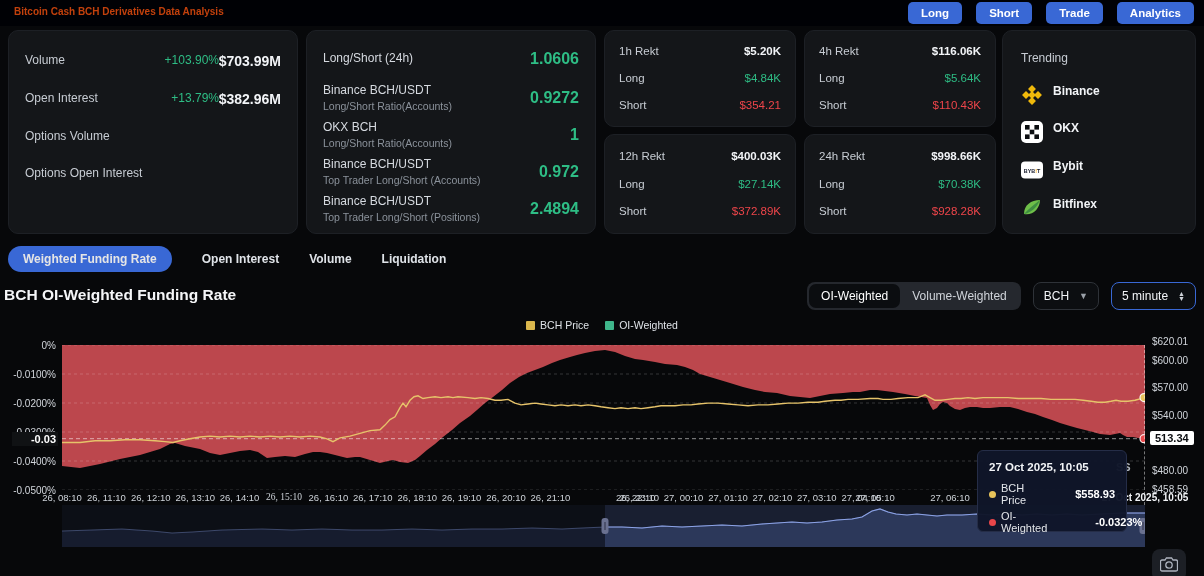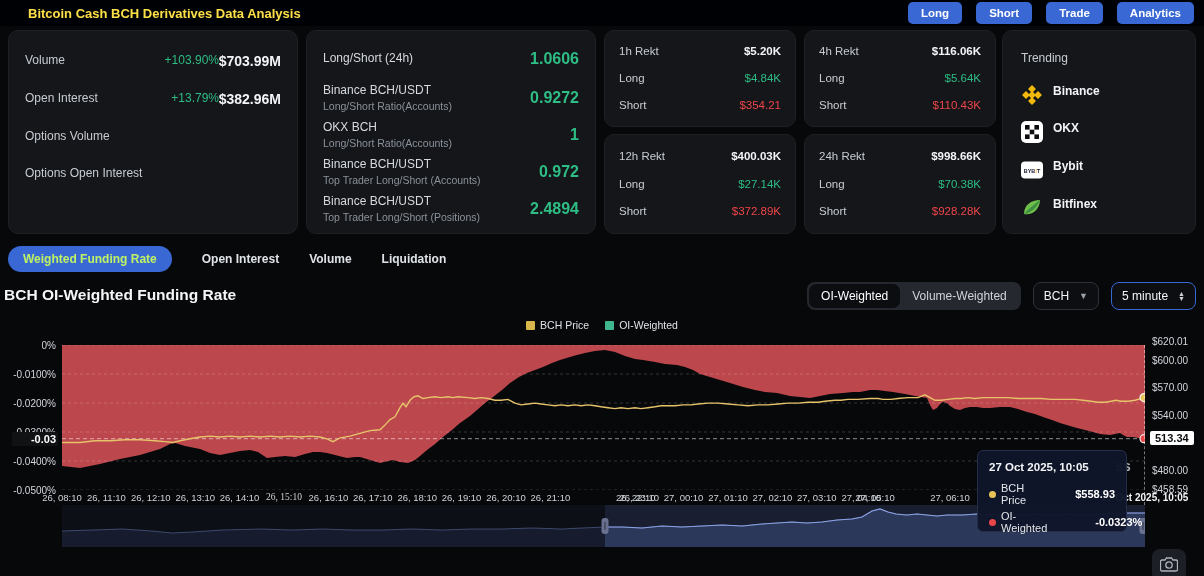--- a/index.html
+++ b/index.html
@@ -2,21 +2,21 @@
 <html><head>
 <meta charset="utf-8">
 <style>
   * { margin:0; padding:0; box-sizing:border-box; }
   html,body { width:1204px; height:576px; background:#07080a; overflow:hidden;
     font-family:"Liberation Sans", sans-serif; color:#eaecef; }
   #app { position:relative; width:1204px; height:576px; }
 
   
   #header { position:absolute; top:0; left:0; width:1204px; height:26px; background:#000105; }
-  #header .title { position:absolute; left:28px; top:6px; font-size:13px; font-weight:bold; color:#fde047; }
+  #header .title { position:absolute; left:14px; top:6px; font-size:10px; font-weight:bold; color:#c2410c; }
   #header .btns { position:absolute; right:10px; top:2px; display:flex; gap:14px; }
   .hbtn { height:22px; padding:0 13px; background:#3968d5; border:none; border-radius:5px;
     color:#fff; font-size:11.5px; font-weight:bold; font-family:inherit; display:flex; align-items:center; cursor:pointer; }
 
   
   #cards { position:absolute; top:30px; left:8px; width:1188px; height:204px; }
   .card { position:absolute; background:#141619; border:1px solid #1d2025; border-radius:10px; }
   #card-stats { left:0; top:0; width:290px; height:204px; }
   #card-ratios { left:298px; top:0; width:290px; height:204px; }
   #rekt-1 { left:596px; top:0; width:192px; height:97px; }
@@ -42,21 +42,21 @@
   .rekt-row .val.red { color:#ef454a; font-weight:normal; }
 
   #card-trending .t-title { position:absolute; left:18px; top:20px; font-size:12px; color:#c7ccd3; }
   .trend-item { position:absolute; left:18px; height:24px; display:flex; gap:10px; cursor:pointer; }
   .trend-item .name { font-size:12px; font-weight:bold; color:#f2f4f7; }
   .ticon { width:22px; height:22px; display:flex; align-items:center; justify-content:center; }
 
   
   #tabs { position:absolute; top:245px; left:8px; display:flex; align-items:center; gap:30px; }
   .tab { font-size:12px; font-weight:bold; color:#dfe3e8; cursor:pointer; padding:7px 0; }
-  .tab.active { background:#3968d5; color:#bef264; border-radius:16px; padding:6px 15px; }
+  .tab.active { background:#3968d5; color:#e5e5e5; border-radius:16px; padding:6px 15px; }
 
   
   #sec-title { position:absolute; top:286px; left:4px; font-size:15.5px; font-weight:bold; color:#f5f6f8; }
   #controls { position:absolute; top:282px; right:8px; display:flex; gap:12px; align-items:center; }
   #toggle { display:flex; background:#25282e; border-radius:8px; padding:2px; }
   .tg-item { font-size:12px; color:#cfd3d9; padding:5px 12px; border-radius:7px; cursor:pointer; white-space:nowrap; }
   .tg-item.active { background:#0b0d10; color:#fff; }
   .selbox { height:28px; display:flex; align-items:center; gap:10px; padding:0 10px;
     border:1px solid #2e3238; border-radius:8px; font-size:12px; color:#f2f4f7; cursor:pointer; background:#0c0e11; }
   .selbox.blue { border-color:#3968d5; }

